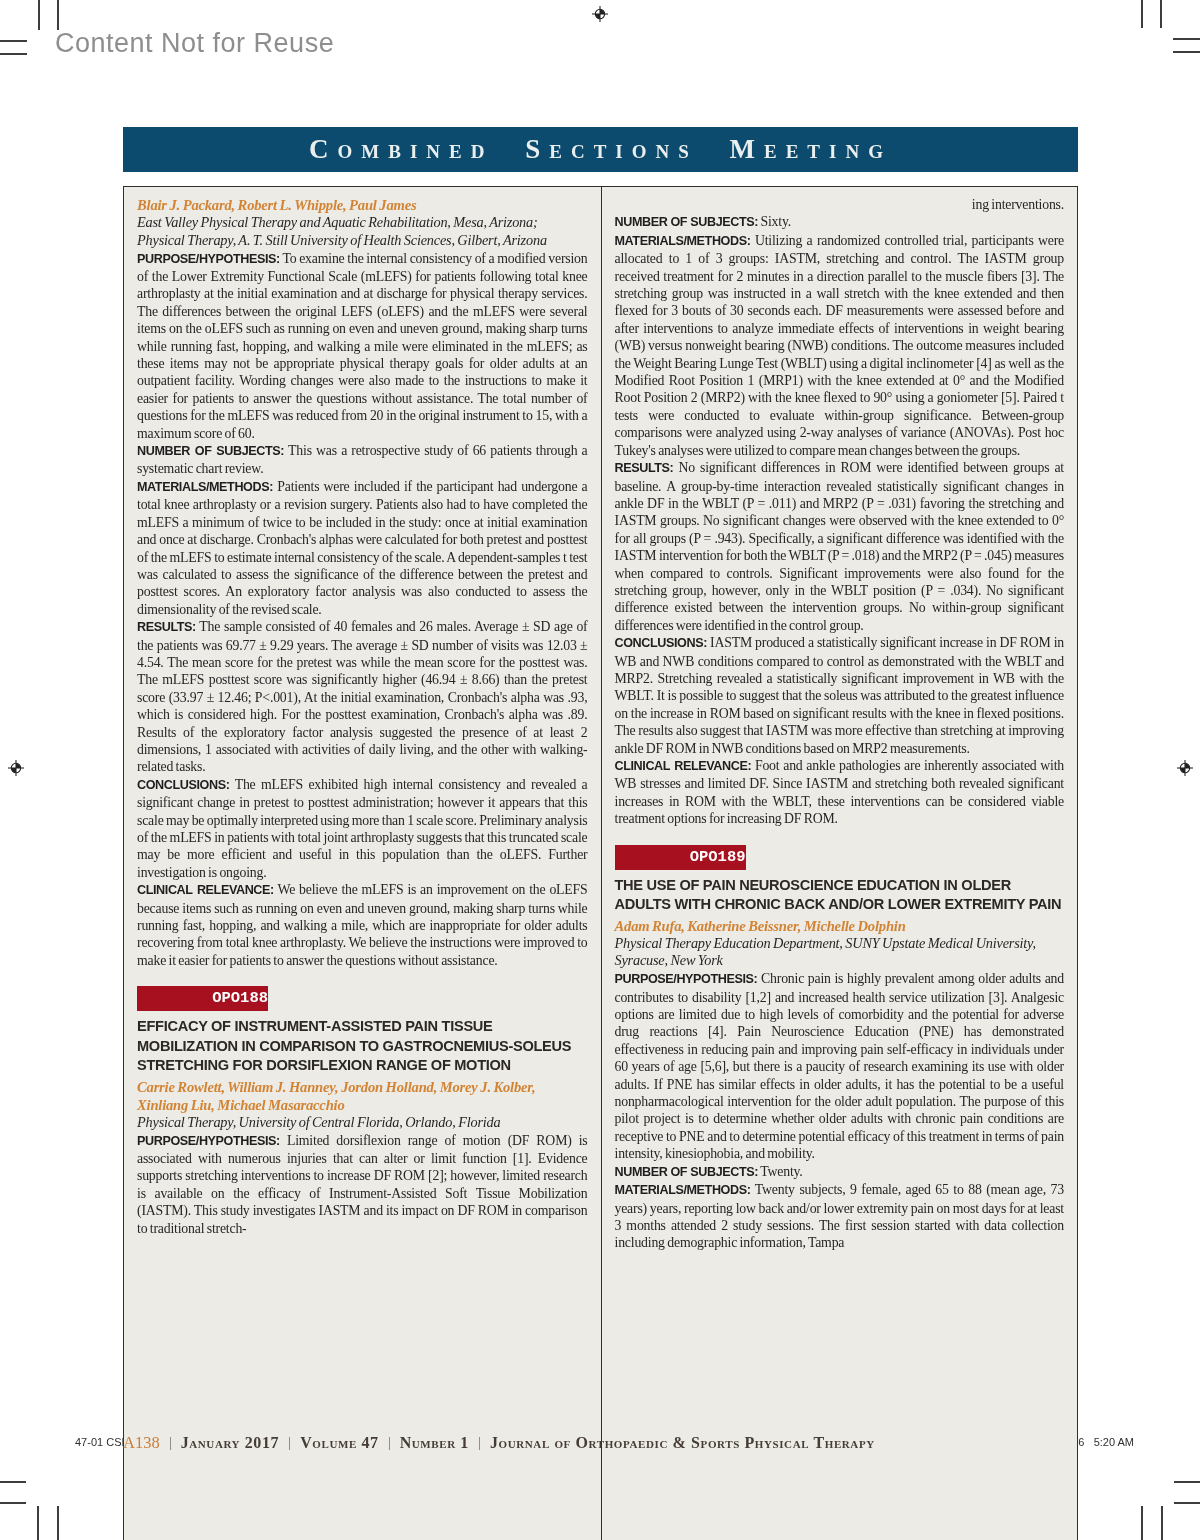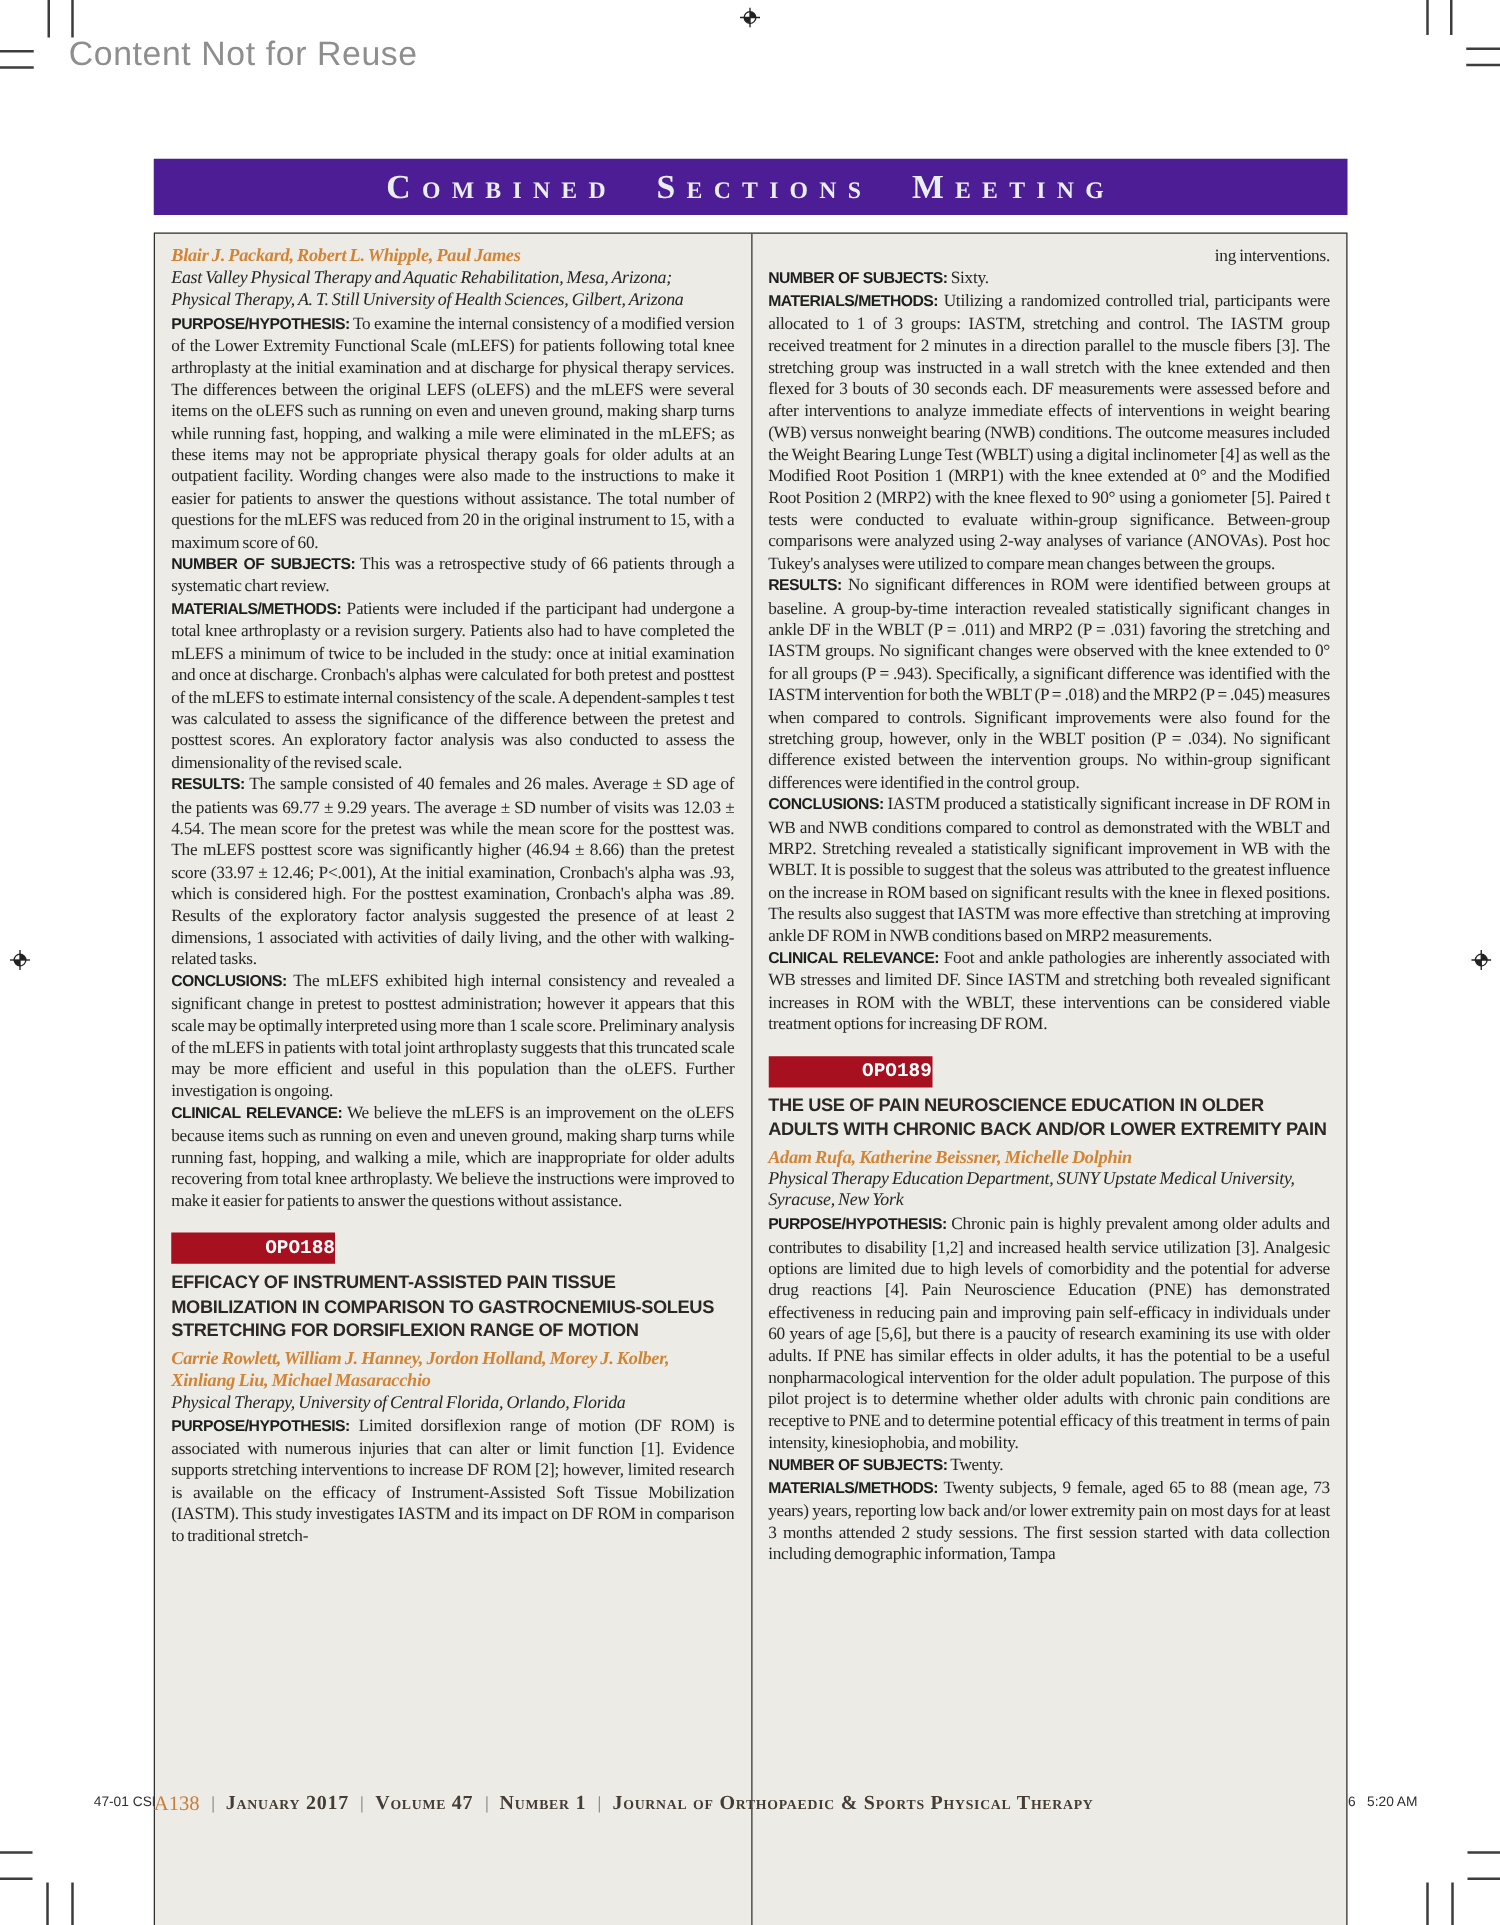--- a/index.html
+++ b/index.html
@@ -15,21 +15,21 @@
   }
   .regmark{position:absolute;width:16px;height:16px;}
   .slug{
     position:absolute;font-family:"Liberation Sans",sans-serif;font-size:11px;
     color:#2f2f2f;white-space:pre;top:1436px;
   }
   .slug.file{left:75px;}
   .slug.time{right:66px;}
   
   .banner{
-    position:absolute;left:123px;top:127px;width:955px;height:45px;background:#4c1d95;
+    position:absolute;left:123px;top:127px;width:955px;height:45px;background:#0c4a6e;
     display:flex;align-items:center;justify-content:center;
   }
   .banner-title{
     font-family:"Liberation Serif",serif;font-variant:small-caps;font-weight:bold;
     color:#e9eeee;font-size:27px;letter-spacing:9px;word-spacing:16px;white-space:nowrap;
   }
   
   .content-box{
     position:absolute;left:123px;top:186px;width:955px;height:1426px;
     background:#edebe6;border:1px solid #2f2f2f;box-sizing:border-box;

